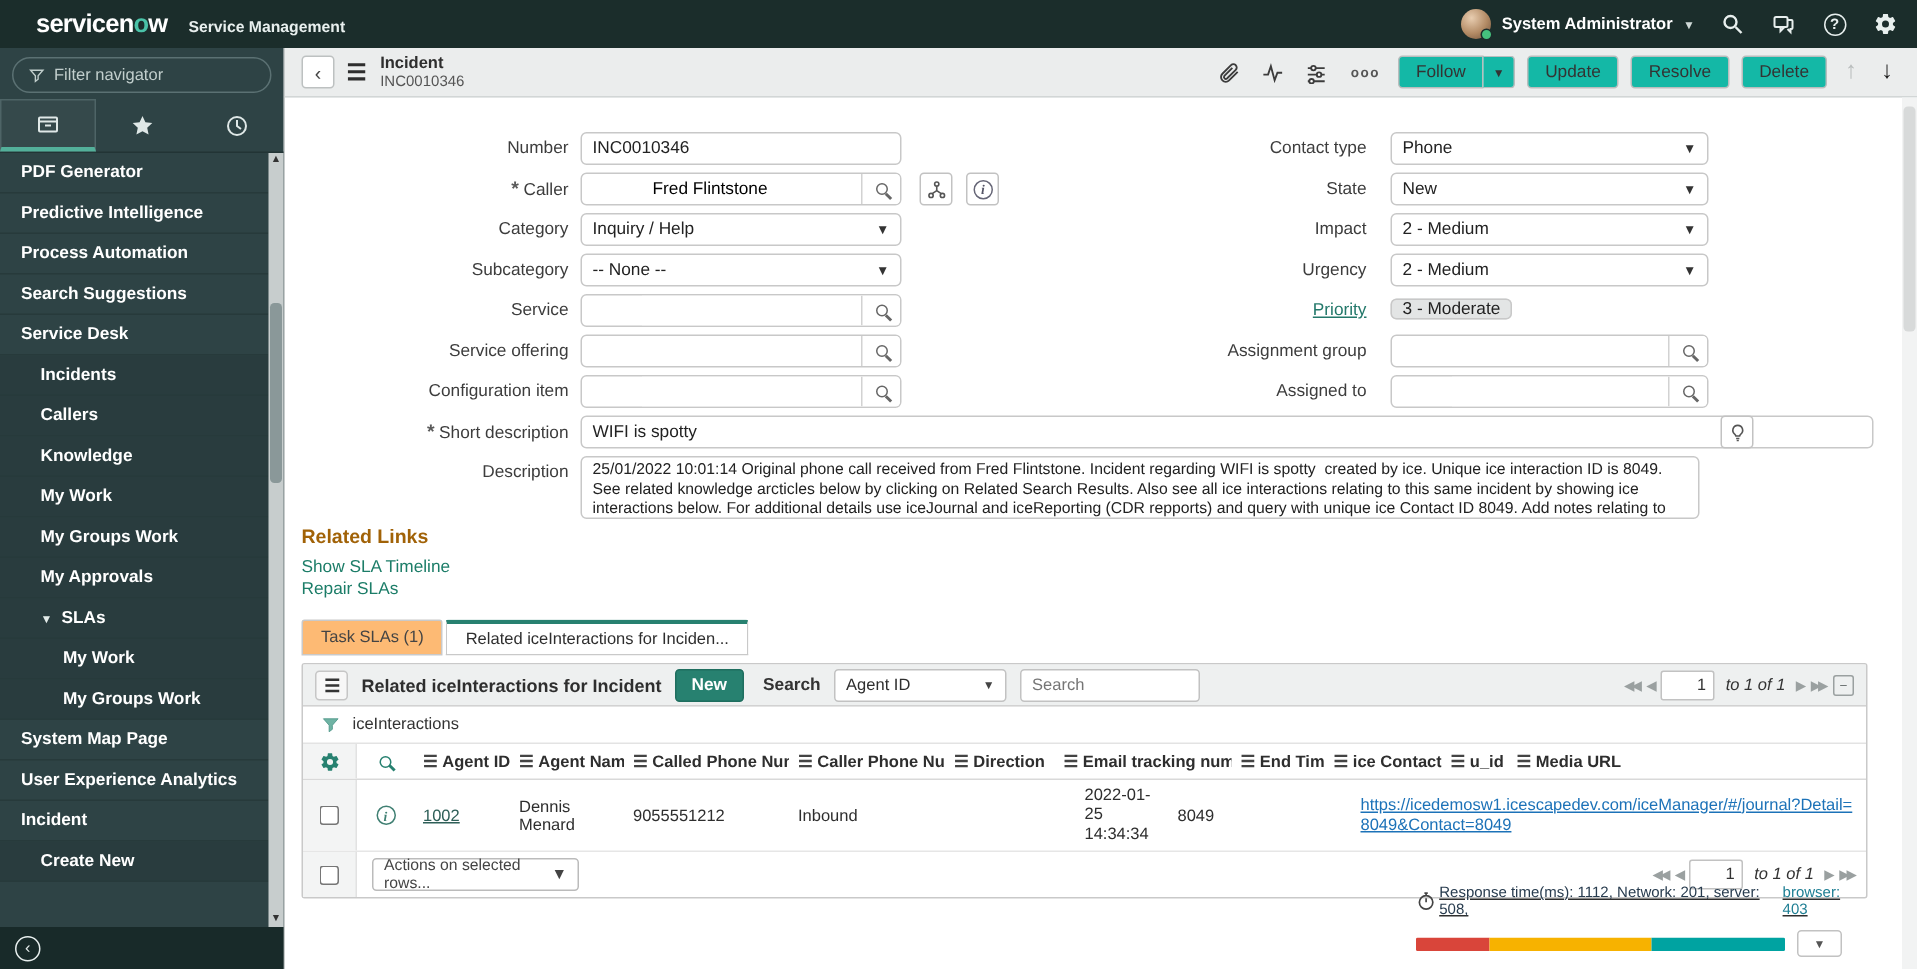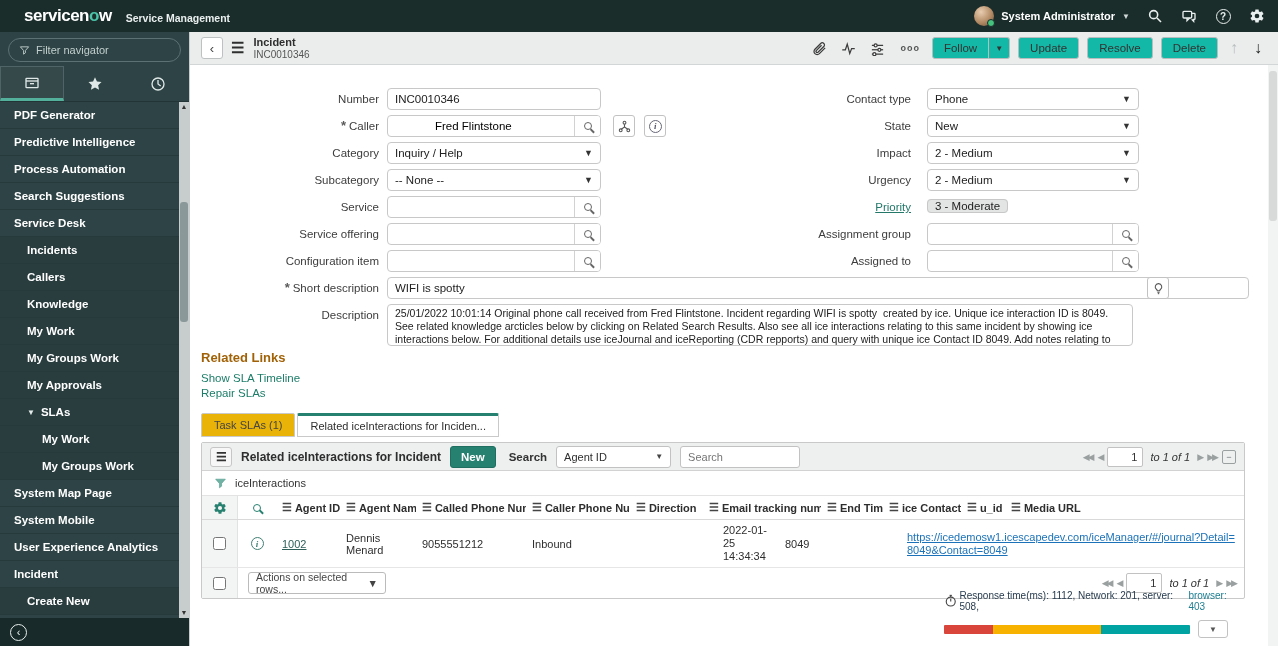--- a/index.html
+++ b/index.html
@@ -91,21 +91,21 @@
   .desc-area { width:746px; height:42px; border:1px solid #c8c8c8; border-radius:4px; font-family:"Liberation Sans", sans-serif; font-size:10.5px; line-height:13px; color:#222; padding:2px 7px; resize:none; overflow:hidden; }
   .bulb-btn { position:absolute; left:940px; top:0; }
 
   
   .related-links { margin-top:4px; }
   .rl-title { font-size:13px; font-weight:bold; color:#a16207; margin-bottom:6px; }
   .rl-link { font-size:11.5px; color:#1c7d68; line-height:15px; cursor:pointer; width:fit-content; }
 
   
   .tabs-row { display:flex; margin-top:12px; gap:2px; }
-  .tab { height:24px; display:flex; align-items:center; padding:0 12px; font-size:11px; border:1px solid #c9c9c9; background:#eab308; color:#444; cursor:pointer; border-radius:2px 2px 0 0; }
+  .tab { height:24px; display:flex; align-items:center; padding:0 12px; font-size:11px; border:1px solid #c9c9c9; background:#fdba74; color:#444; cursor:pointer; border-radius:2px 2px 0 0; }
   .tab.active { background:#fff; border-top:3px solid #278170; color:#2e2e2e; }
 
   
   .list-panel { margin-top:5px; width:1044px; border:1px solid #c9c9c9; border-radius:2px; }
   .list-header { height:28px; background:#eef0f0; border-bottom:1px solid #d2d2d2; display:flex; align-items:center; gap:9px; padding:0 8px; }
   .list-burger { width:22px; height:20px; border:1px solid #c6c6c6; border-radius:3px; background:#f7f7f7; color:#333; font-size:12px; font-weight:bold; display:flex; align-items:center; justify-content:center; cursor:pointer; letter-spacing:-1px; }
   .list-title { font-size:12px; font-weight:bold; color:#2e2e2e; }
   .new-btn { background:#278170; color:#fff; border:1px solid #1f6e5f; border-radius:3px; height:22px; padding:0 10px; font-size:11.5px; font-weight:bold; cursor:pointer; font-family:"Liberation Sans", sans-serif; }
   .search-lbl { font-size:11.5px; font-weight:bold; color:#333; margin-left:4px; }
   .search-col { width:115px; height:22px; border:1px solid #c2c2c2; border-radius:3px; background:#fff; display:flex; align-items:center; justify-content:space-between; padding:0 7px; font-size:11px; cursor:pointer; }
@@ -132,21 +132,21 @@
   .row-link { color:#2e5f58; text-decoration:underline; cursor:pointer; }
   .wrap2 { white-space:normal; line-height:13px; }
   .url-link { color:#1c72b8; text-decoration:underline; word-break:break-all; line-height:13px; cursor:pointer; font-size:11px; }
   .list-footer { display:flex; align-items:center; min-height:30px; padding-right:8px; }
   .lf-check { width:36px; align-self:stretch; background:#f3f4f4; border-right:1px solid #e2e2e2; display:flex; align-items:center; justify-content:center; }
   .actions-select { margin-left:10px; width:138px; height:22px; border:1px solid #bbb; border-radius:3px; background:#fff; display:flex; align-items:center; justify-content:space-between; padding:0 7px; font-size:10.5px; color:#444; cursor:pointer; }
   .gear-teal { color:#278170; } .mag-teal .mag { border-color:#278170; } .mag-teal .mag::after { background:#278170; }
 
   
   .footer-stats { position:absolute; right:34px; bottom:8px; width:300px; }
-  .fs-line { display:flex; align-items:center; gap:2px; justify-content:space-between; }
+  .fs-line { display:flex; align-items:center; gap:2px; justify-content:space-between;text-decoration:underline; }
   .fs-text { font-size:10px; color:#273b4e; }
   .fs-link { font-size:10px; color:#1d7e93; cursor:pointer; }
   .fs-bar-row { display:flex; align-items:center; gap:8px; margin-top:8px; }
   .fs-bar { display:flex; width:246px; height:9px; border-radius:1px; overflow:hidden; }
   .seg { height:100%; }
   .seg-red { background:#d9453a; } .seg-amber { background:#f7b200; } .seg-teal { background:#00a3a1; }
   .fs-chevron { width:30px; height:18px; background:#fff; border:1px solid #c2c2c2; border-radius:3px; font-size:8px; color:#555; display:flex; align-items:center; justify-content:center; cursor:pointer; }
 
   .content-scrollbar { position:absolute; top:33px; right:0; width:10px; height:581px; background:#f2f3f3; }
   .content-scrollbar .thumb { position:absolute; top:6px; left:1px; width:8px; height:150px; background:#d8dada; border-radius:3px; }
@@ -258,23 +258,20 @@
           <span>SLAs</span>
         </div>
       <div class="nav-item lvl2">
           <span>My Work</span>
         </div>
       <div class="nav-item lvl2">
           <span>My Groups Work</span>
         </div>
       <div class="nav-item lvl0">
           <span>System Map Page</span>
-        </div>
-      <div class="nav-item lvl0">
-          <span>System Mobile</span>
         </div>
       <div class="nav-item lvl0">
           <span>User Experience Analytics</span>
         </div>
       <div class="nav-item lvl0">
           <span>Incident</span>
         </div>
       <div class="nav-item lvl1">
           <span>Create New</span>
         </div>

